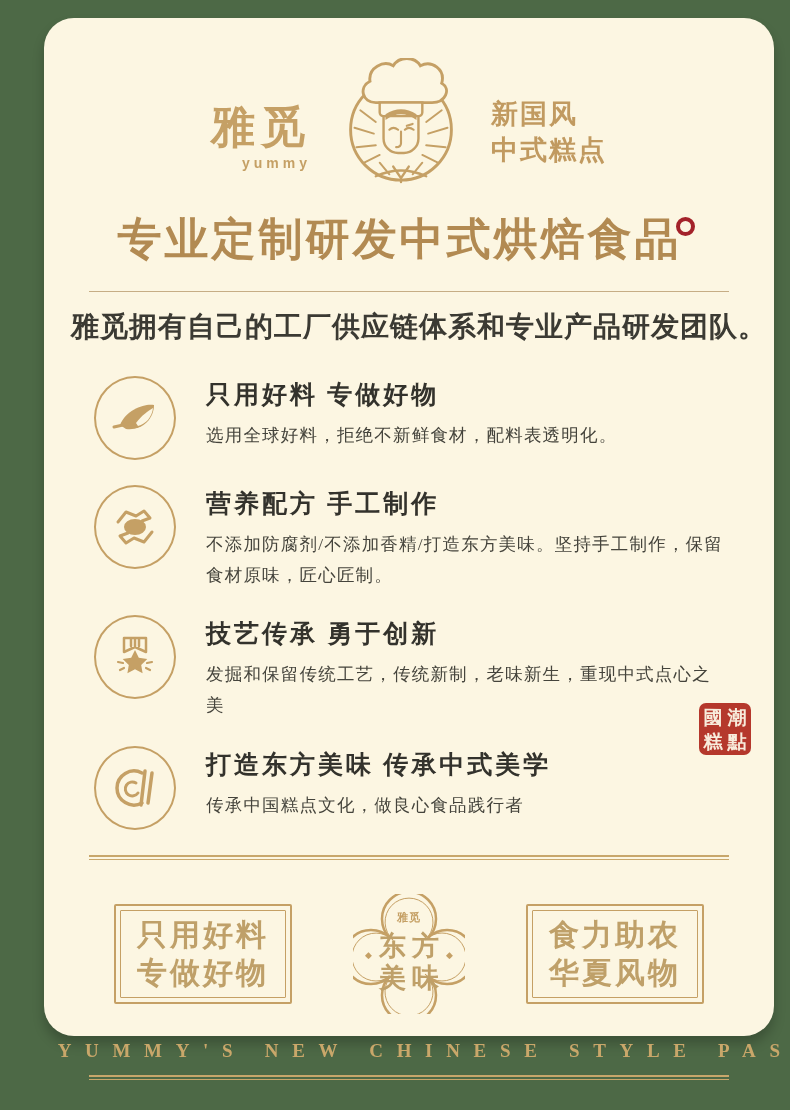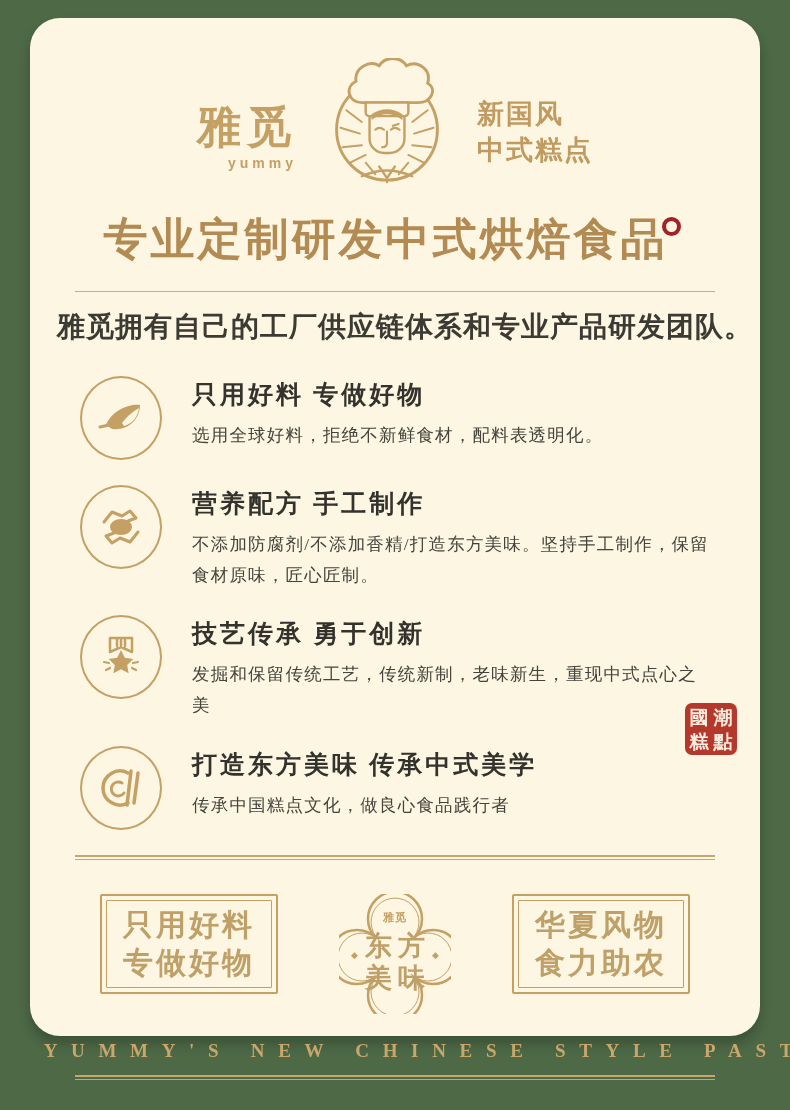--- a/index.html
+++ b/index.html
@@ -1,19 +1,19 @@
 <!DOCTYPE html>
 <html><head>
 <meta charset="utf-8">
 <style>
   * { margin: 0; padding: 0; box-sizing: border-box; }
   body { width: 790px; height: 1110px; font-family: "Liberation Serif", "DejaVu Serif", serif; }
   .page { position: relative; width: 790px; height: 1110px; background: #4d6946; overflow: hidden; }
   .card {
-    position: absolute; left: 30px; top: 18px; width: 730px; height: 1018px;
+    position: absolute; left: 44px; top: 18px; width: 730px; height: 1018px;
     background: #fcf6e2; border-radius: 30px;
     box-shadow: 0 8px 12px rgba(0,0,0,0.22);
   }
 
   
   .header {
     margin-top: 40px; display: flex; justify-content: center; align-items: center; gap: 18px; height: 126px;
   }
   .logo { text-align: center; color: #c5a065; margin-top: 26px; }
   .logo-cn { font-size: 44px; font-weight: bold; letter-spacing: 6px; font-family: "Liberation Sans", sans-serif; }
@@ -51,21 +51,21 @@
   
   .seal {
     position: absolute; right: 23px; top: 685px; width: 52px; height: 52px;
     background: #b5382c; border-radius: 7px; display: grid;
     grid-template-columns: 1fr 1fr; grid-template-rows: 1fr 1fr; place-items: center;
     color: #f8ecdc; font-size: 19px; font-weight: bold; line-height: 1; padding: 2px;
   }
 
   
   .divider-double { margin: 14px 45px 0 45px; height: 5px; border-top: 2px solid #c8a76b; border-bottom: 1px solid #c8a76b; }
-  .badges { margin: 34px 70px 0 70px; display: flex; justify-content: space-between; align-items: flex-start; height: 120px; }
+  .badges { margin: 34px 70px 0 70px; display: flex; justify-content: space-between; align-items: center; height: 120px; }
 
   .badge-rect { position: relative; width: 178px; height: 100px; border: 2.5px solid #c5a065; border-radius: 2px; }
   .badge-rect .inner {
     position: absolute; inset: 4px; border: 1px solid #c5a065; border-radius: 1px;
     display: flex; flex-direction: column; align-items: center; justify-content: center;
   }
   .badge-line { color: #bfa069; font-size: 30px; font-weight: bold; letter-spacing: 3px; line-height: 1.25; white-space: nowrap; }
 
   .badge-quatrefoil { position: relative; width: 112px; height: 120px; }
   .badge-quatrefoil svg { position: absolute; inset: 0; }
@@ -220,22 +220,22 @@
         <div class="bq-text">
           <div class="bq-line">东方</div>
           <div class="bq-line">美味</div>
         </div>
         <span class="bq-diamond left">◆</span>
         <span class="bq-diamond right">◆</span>
       </div>
 
       <div class="badge-rect">
         <div class="inner">
+          <div class="badge-line">食力助农</div>
           <div class="badge-line">华夏风物</div>
-          <div class="badge-line">食力助农</div>
         </div>
       </div>
 
     </section>
 
     <div class="footer-tagline">YUMMY'S NEW CHINESE STYLE PASTRY</div>
 
     <div class="divider-double bottom-line"></div>
 
   </div>

